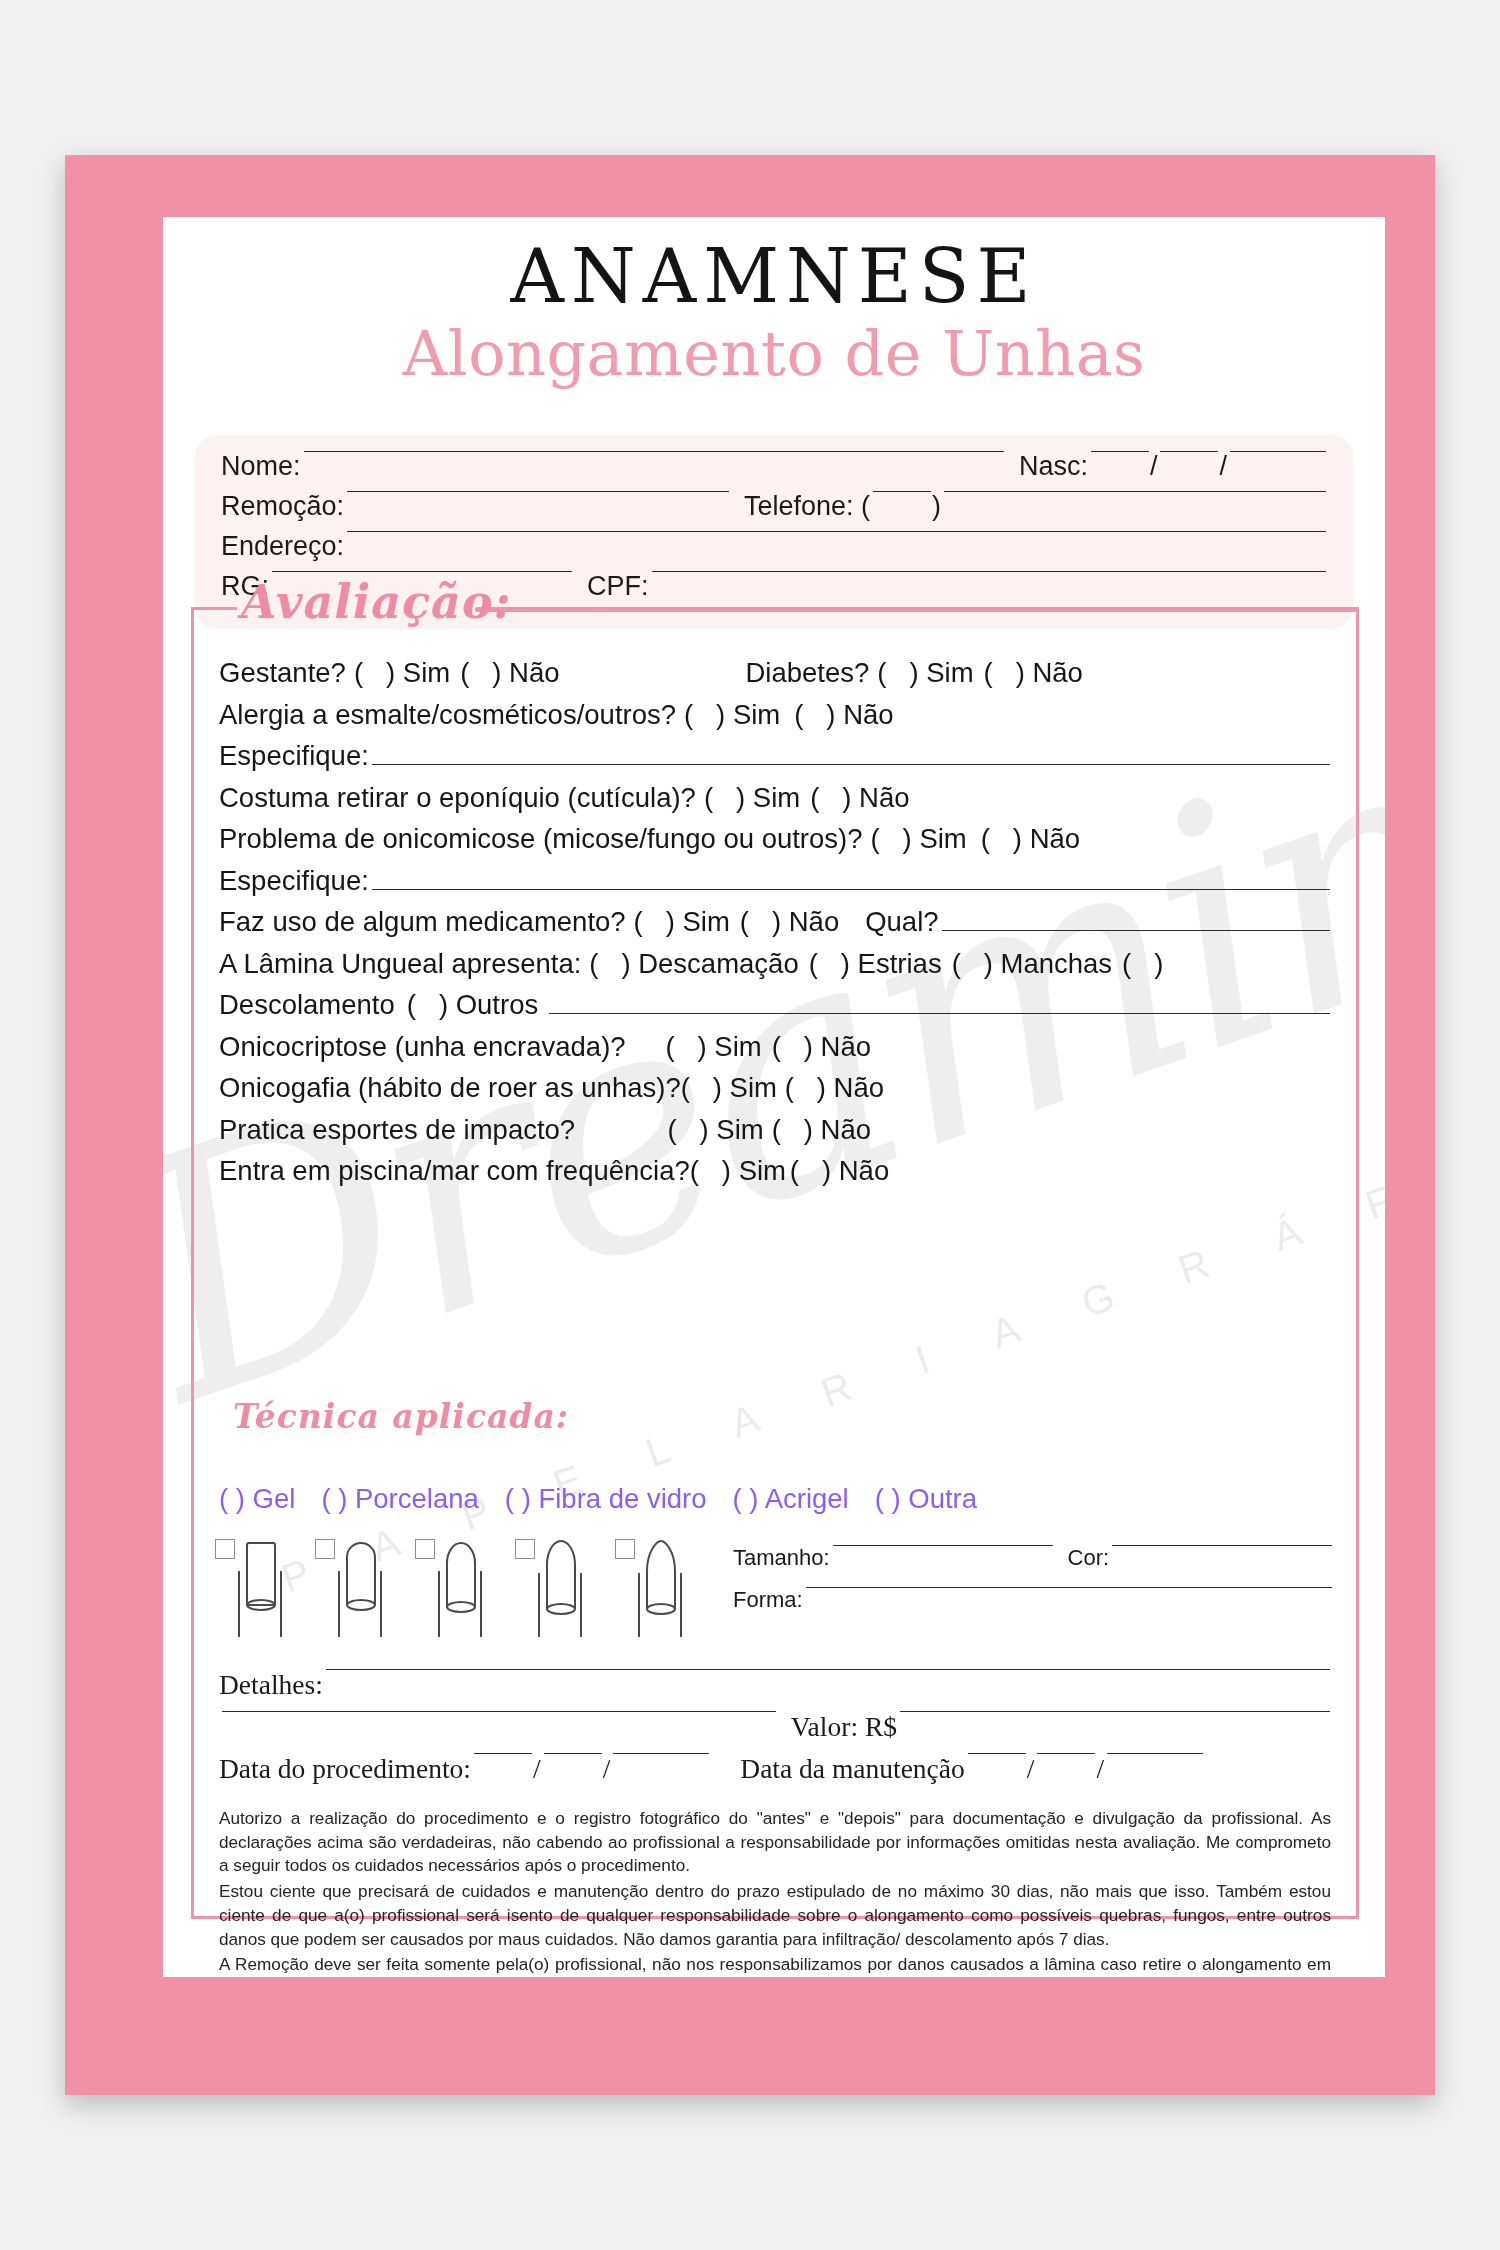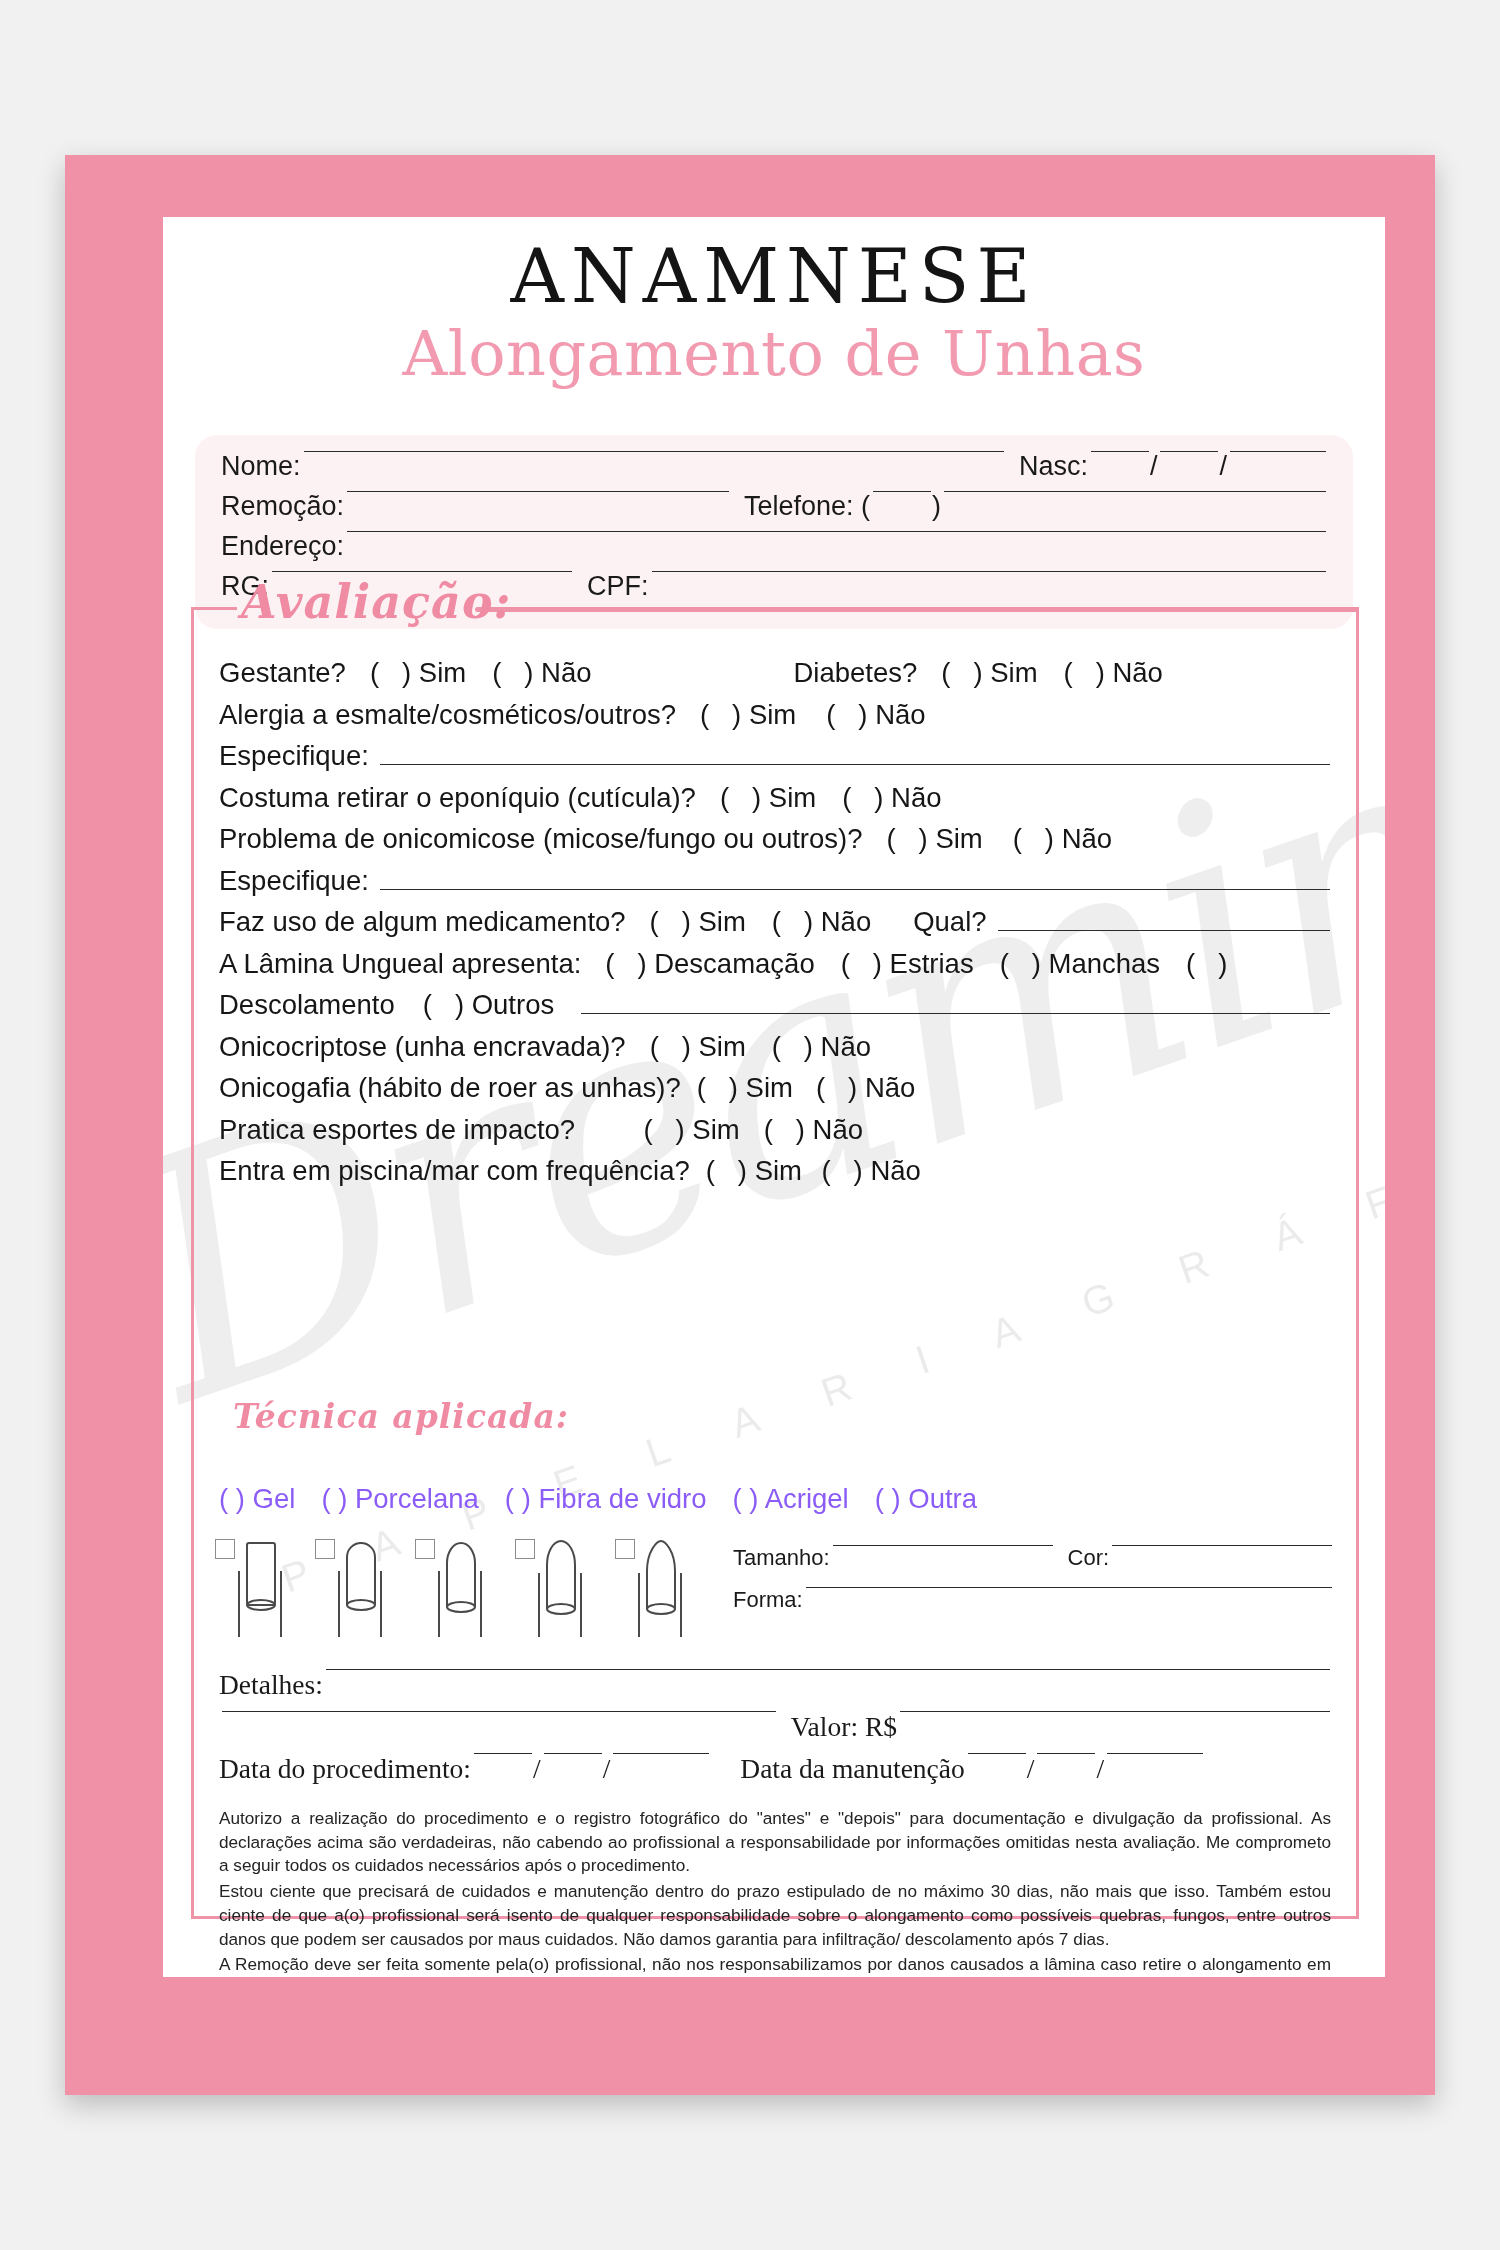--- a/index.html
+++ b/index.html
@@ -148,21 +148,20 @@
     position:absolute;
     left:56px; top:440px;
     width:1112px;
     z-index:10;
   }
   .q{
     display:flex;align-items:baseline;
     font-size:27.5px;color:#161616;
     height:41.5px;
     white-space:nowrap;
-    gap:8px;
   }
   .q .t{white-space:pre;}
   .sp{display:inline-block;}
   
   .tecrow{
     position:absolute;left:56px;top:1266px;width:1112px;
     display:flex;align-items:baseline;font-size:27.5px;color:#8b5cf6;
     z-index:10;white-space:nowrap;
   }
   

